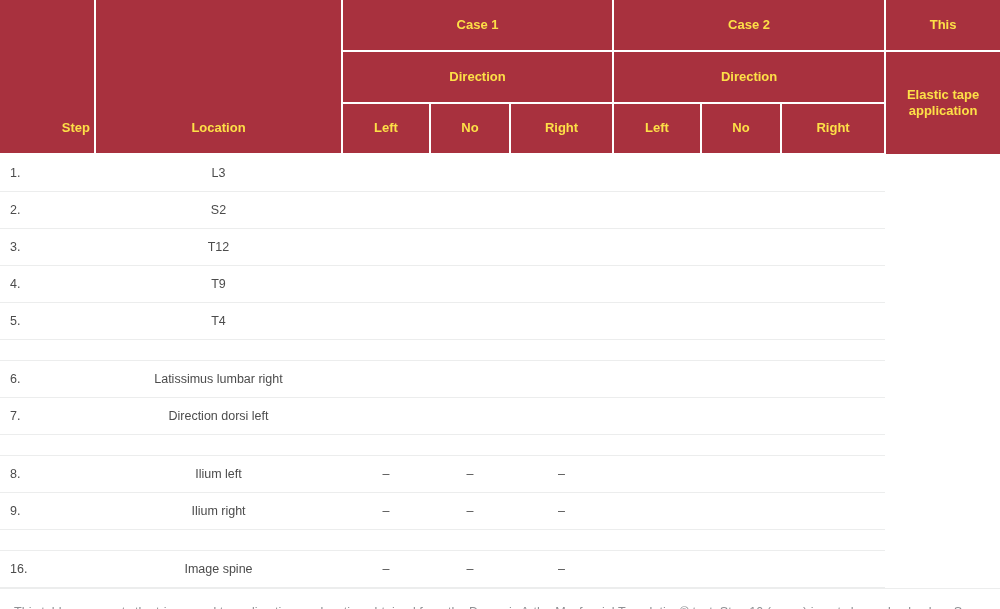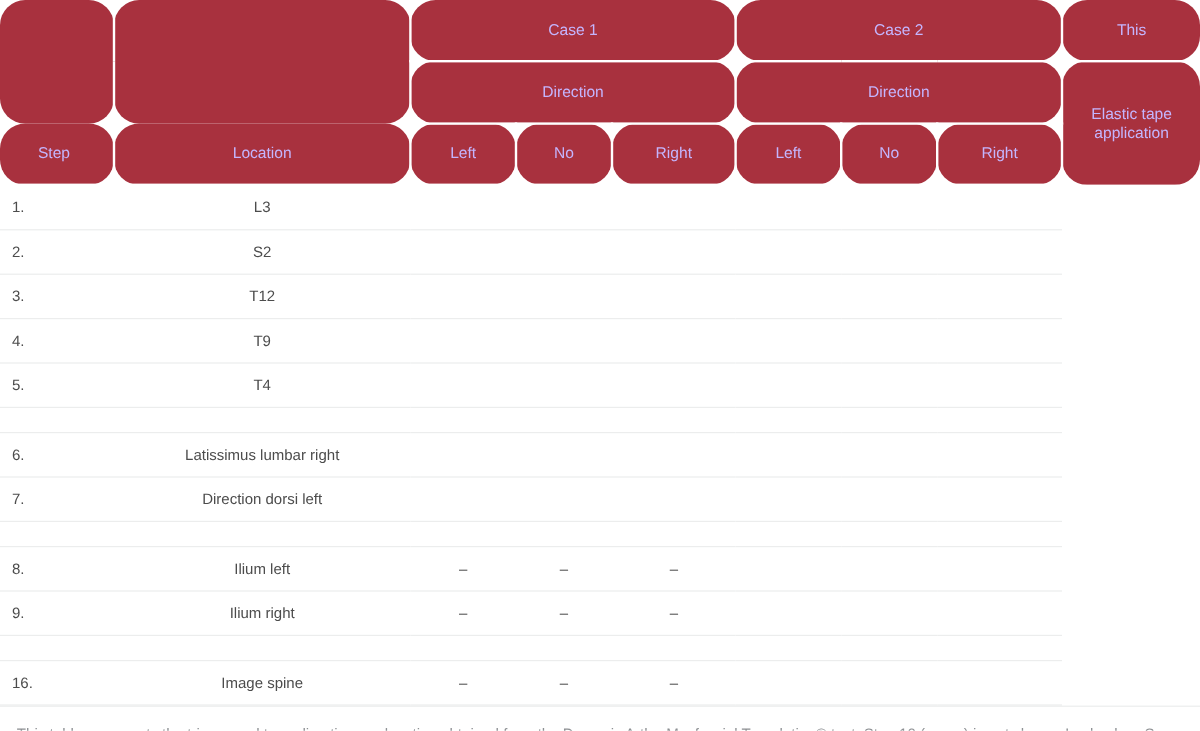--- a/index.html
+++ b/index.html
@@ -18,39 +18,38 @@
     position: relative;
   }
   table.dt {
     width: 1000px;
     border-collapse: collapse;
     table-layout: fixed;
   }
   
   thead th {
     background: #a8313e;
-    color: #c4b5fd;
-    font-weight: normal;
+    color: #fde047;
+    font-weight: bold;
     font-size: 13px;
     text-align: center;
     vertical-align: middle;
     border-right: 2px solid #ffffff;
     border-bottom: 2px solid #ffffff;
     padding: 6px 4px;
     line-height: 1.25;
-    border-radius: 21px;
   }
   thead th.no-rb { border-right: none; }
   thead th.no-bb { border-bottom: none; }
   thead th.blank { border-bottom: none; }
   thead tr.r1 th { height: 38px; }
   thead tr.r2 th { height: 38px; }
   thead tr.r3 th { height: 37px; }
   thead th.left-al {
-    text-align: center;
+    text-align: right;
     padding-left: 0;
   }
   
   tbody td {
     font-size: 12.5px;
     color: #4c4c4c;
     padding: 0;
     height: 36px;
     vertical-align: middle;
     text-align: center;

